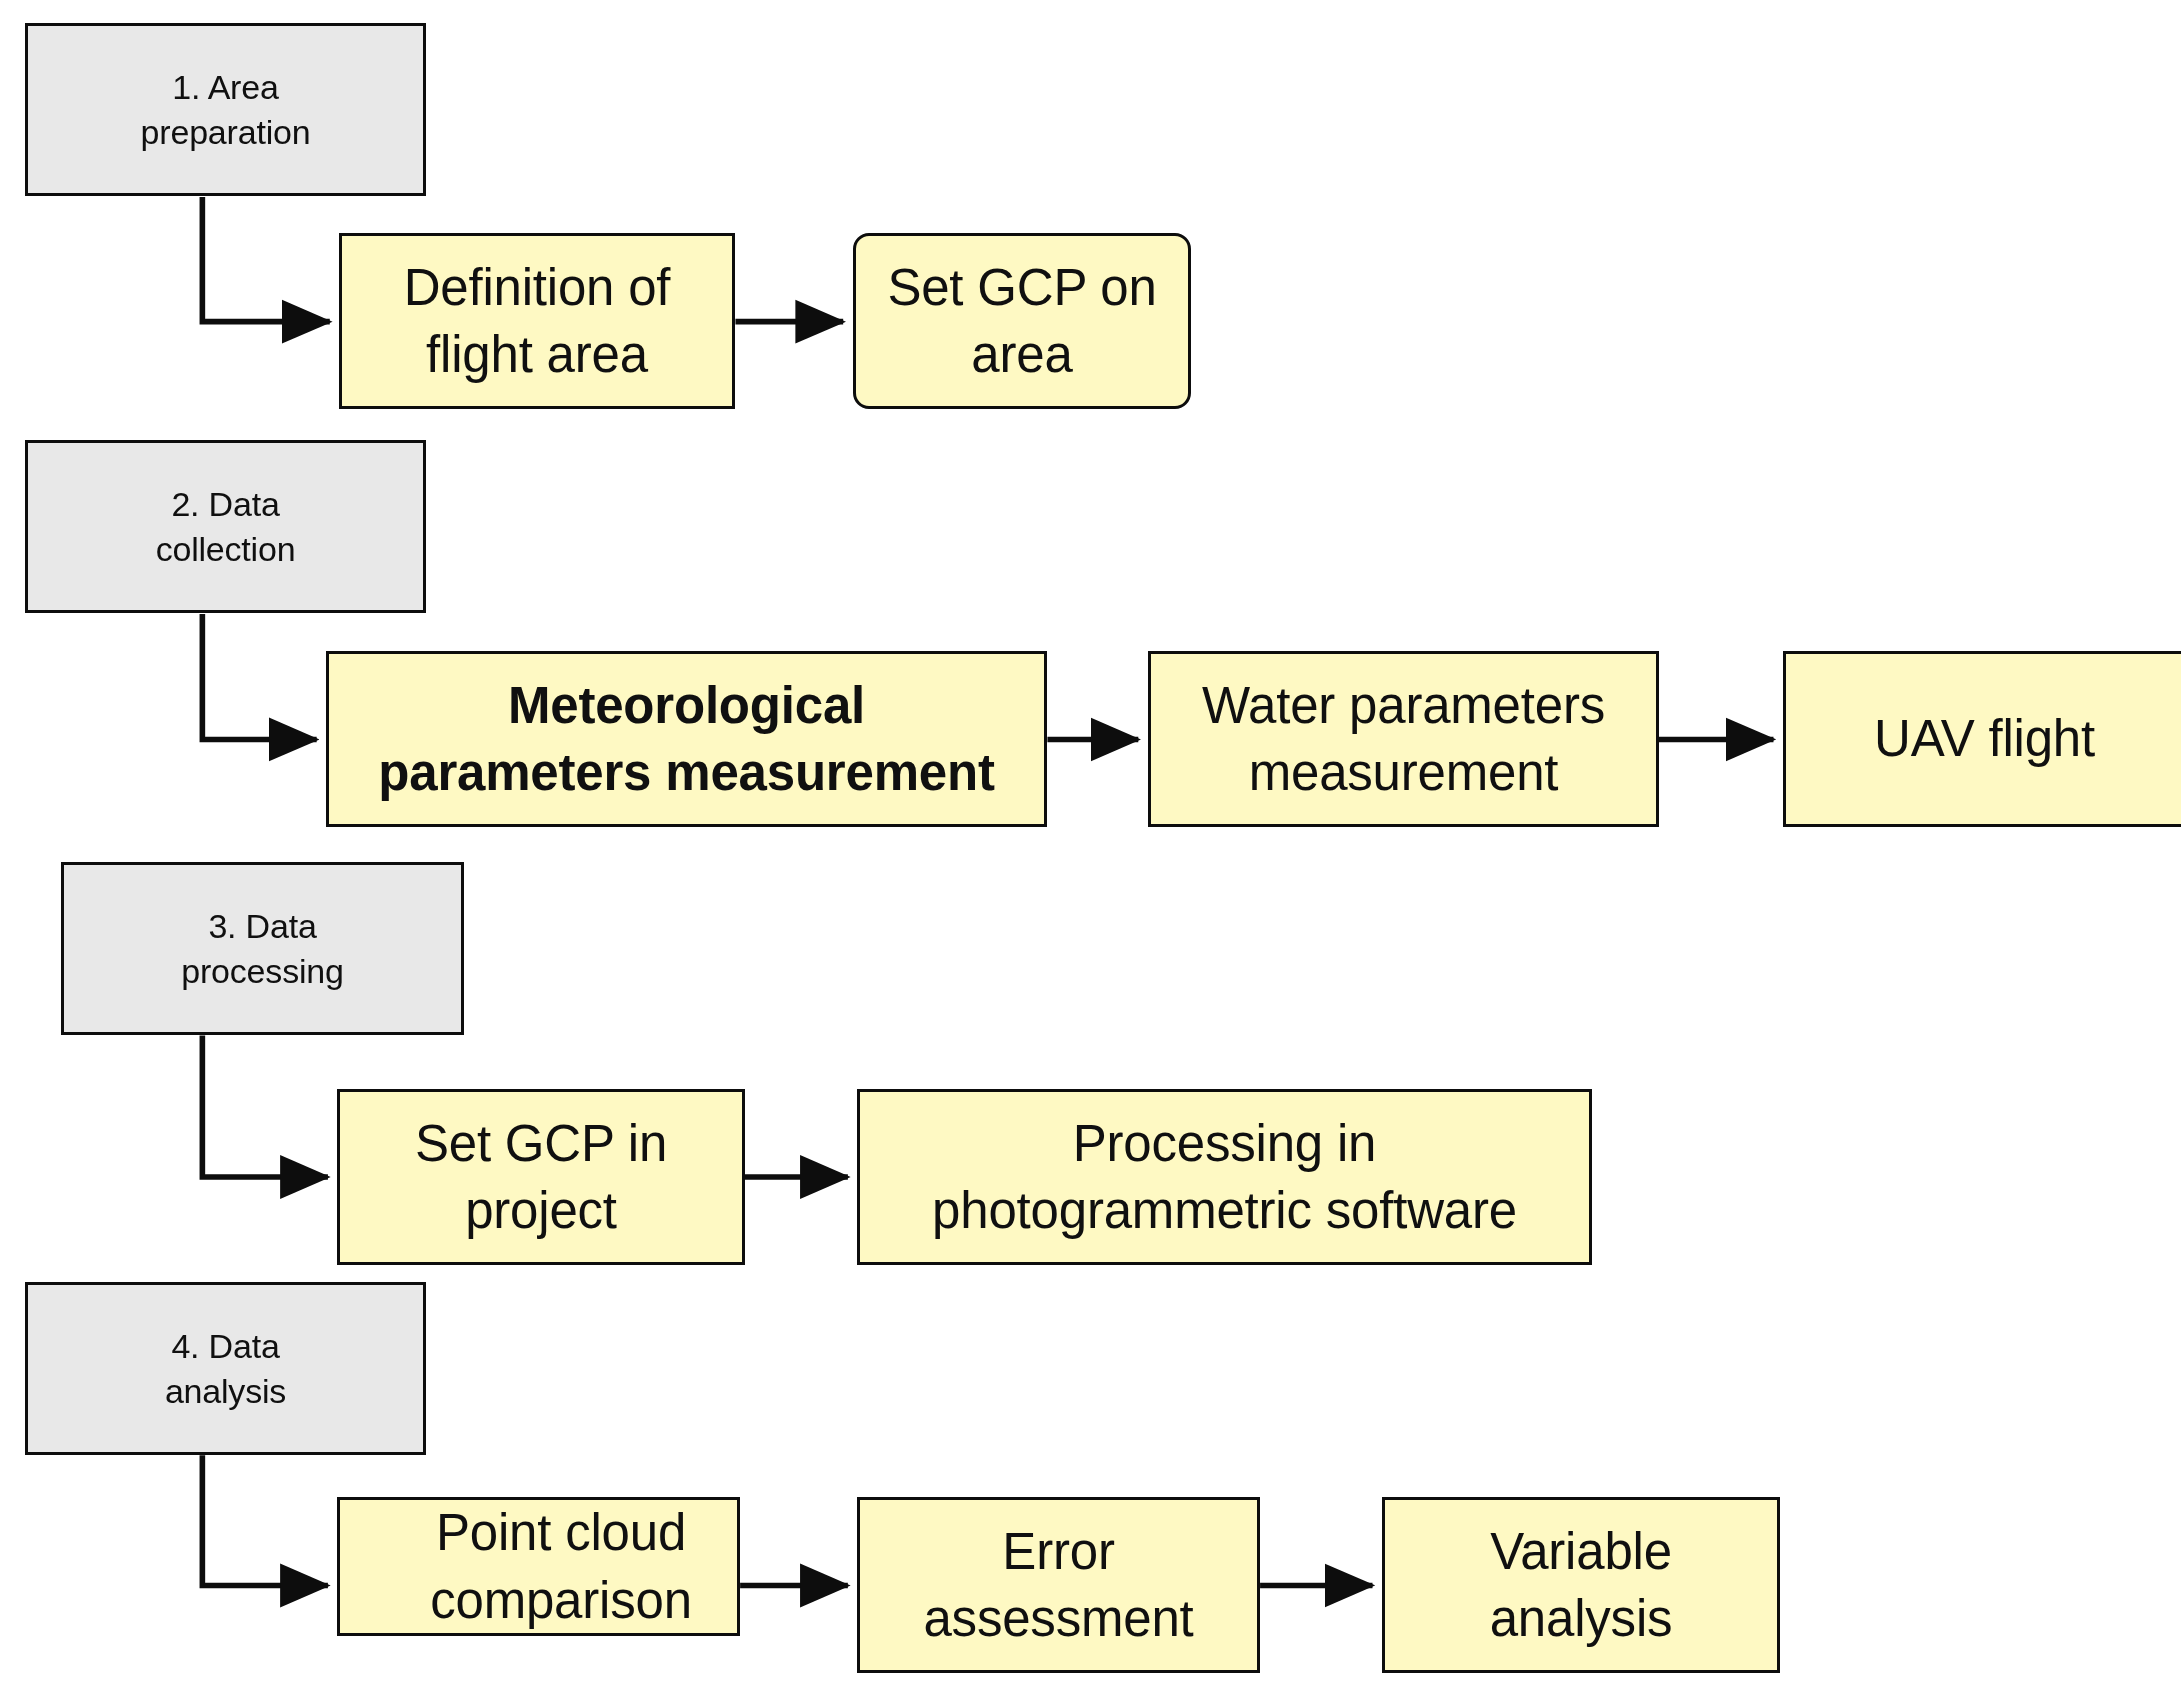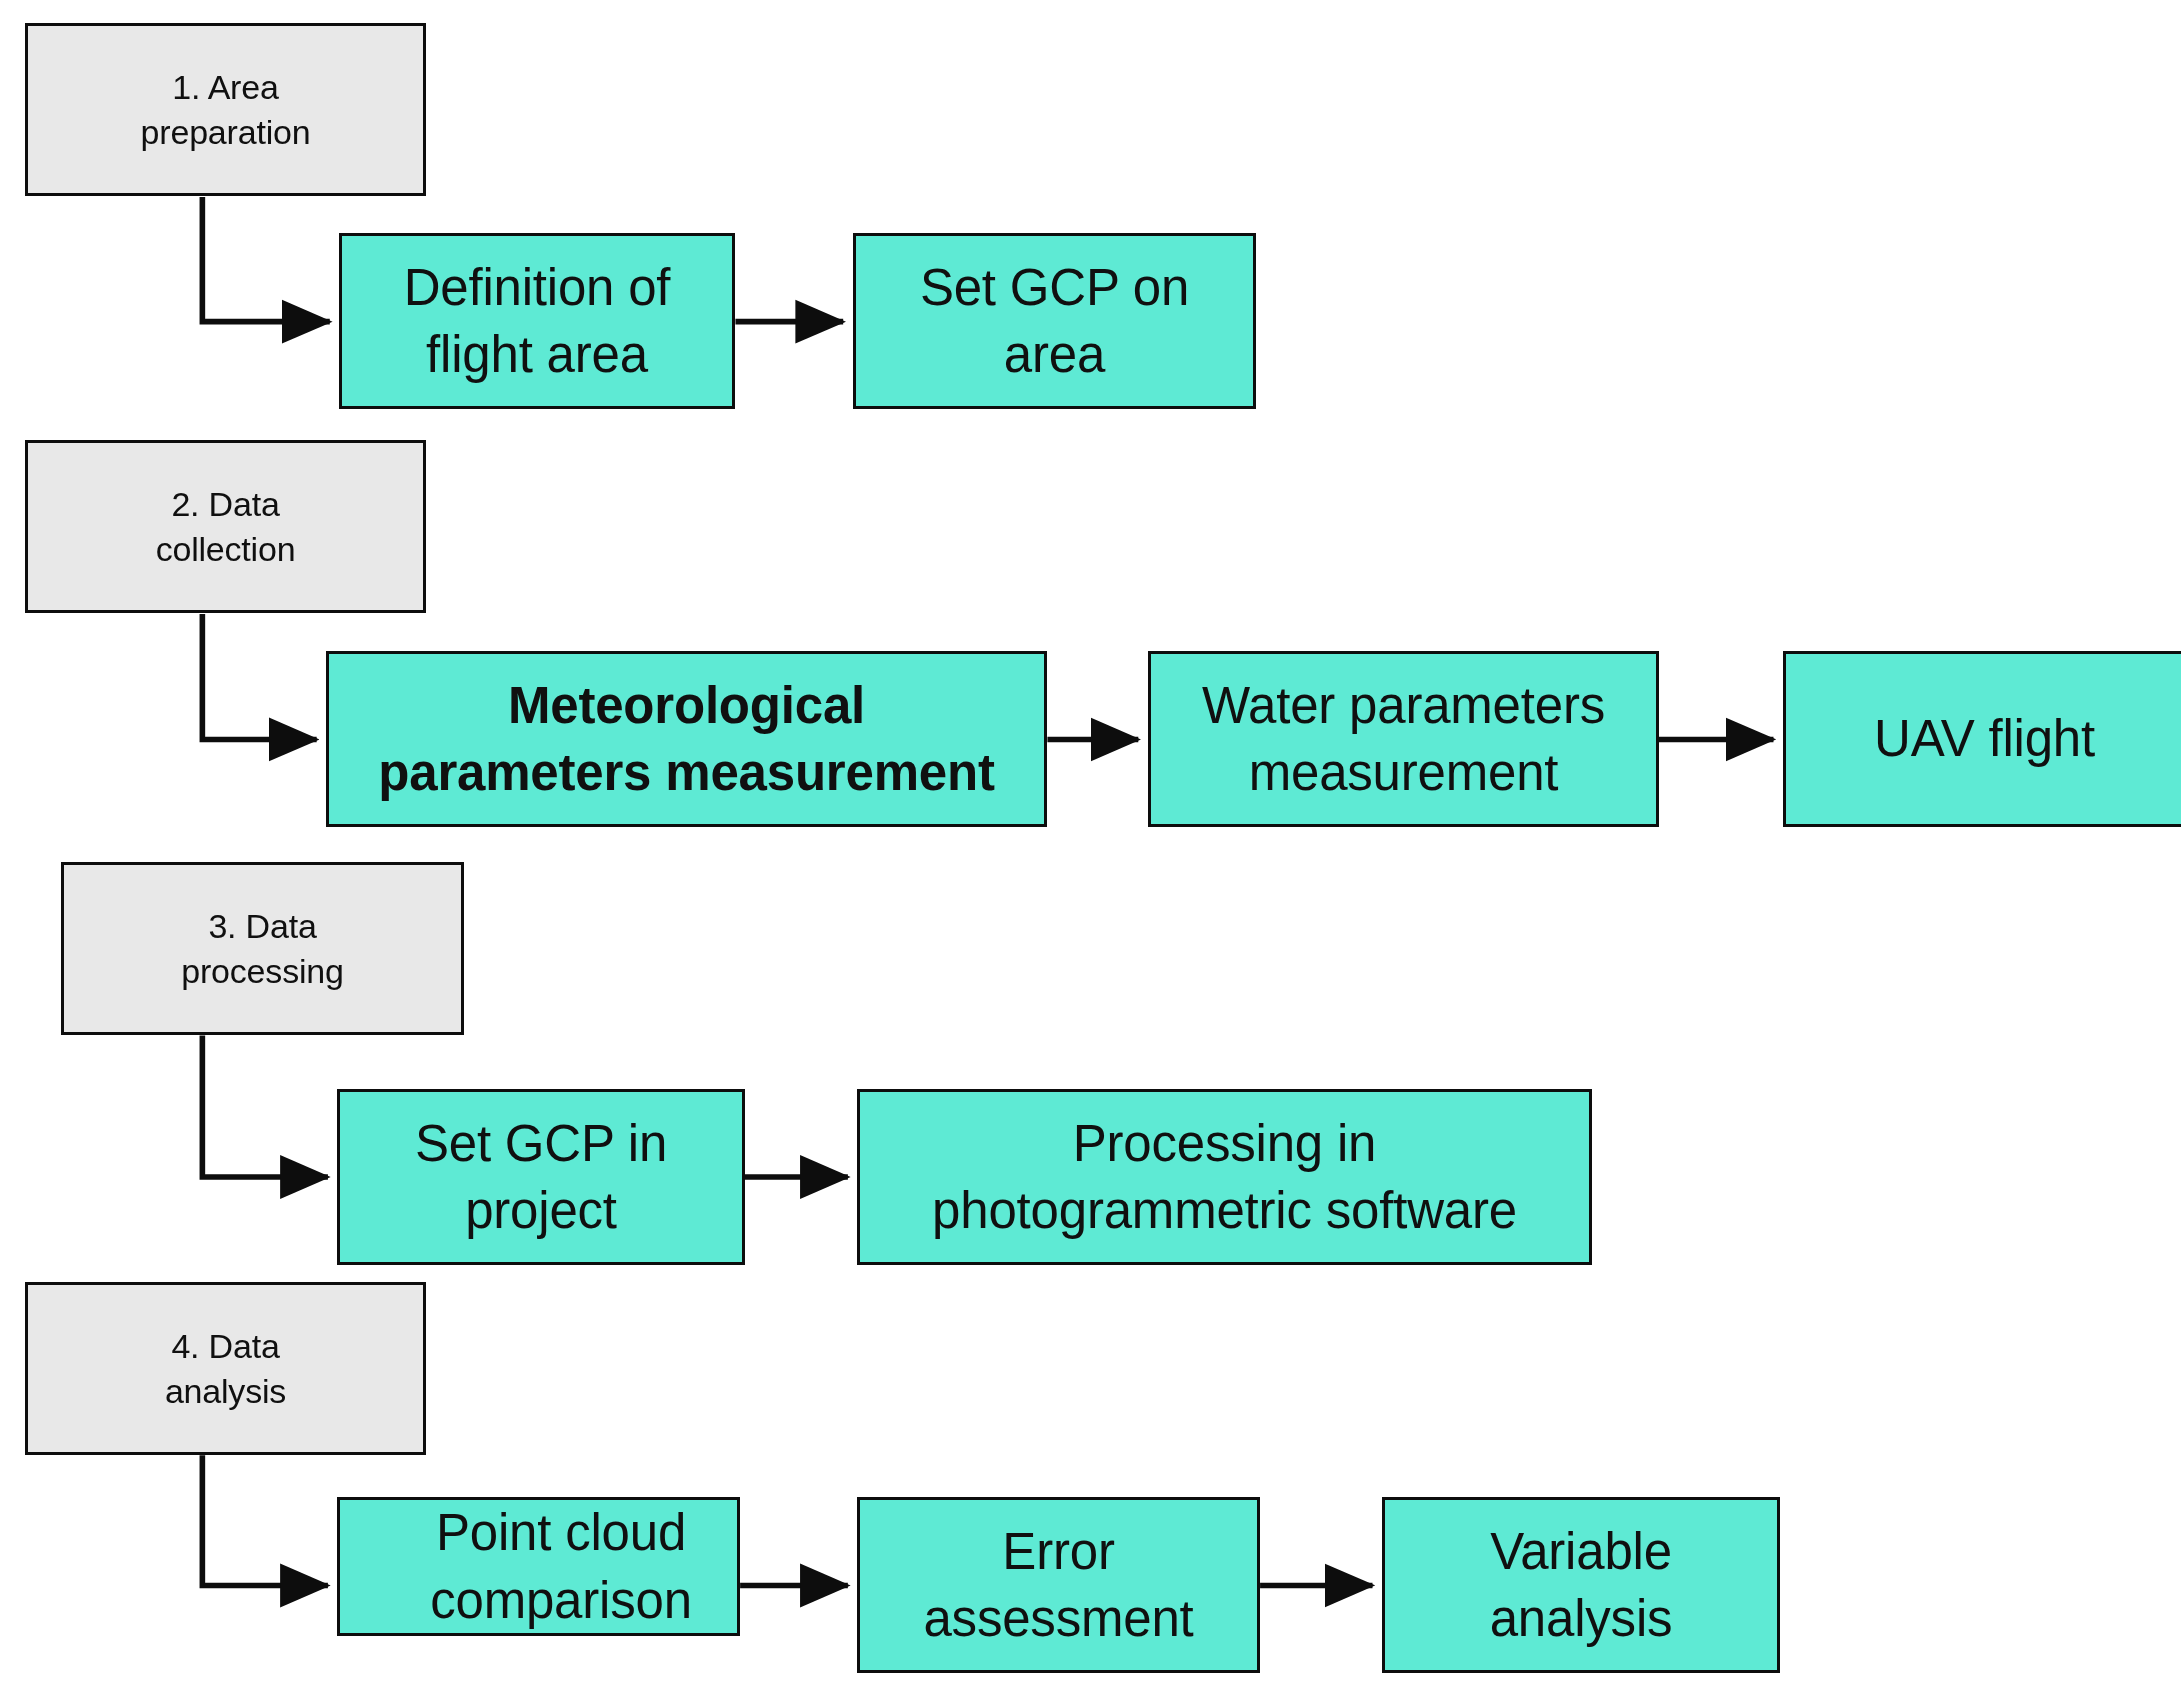--- a/index.html
+++ b/index.html
@@ -16,21 +16,21 @@
   #flowchart {
     position: relative;
     width: 2181px;
     height: 1701px;
     background: #ffffff;
   }
   .node {
     position: absolute;
     box-sizing: border-box;
     border: 3.7px solid #0d0d0d;
-    background: #5eead4;
+    background: #fef9c3;
     display: flex;
     align-items: center;
     justify-content: center;
     text-align: center;
   }
   .node.stage {
     background: #e8e8e8;
   }
   .node-label {
     display: block;
@@ -79,21 +79,21 @@
         <path d="M1345,1692 L1465,1692" fill="none" stroke="#0d0d0d" stroke-width="6" marker-end="url(#arrowhead)"></path>
       </g>
   </svg>
 
   <div class="node stage" style="left:25px;top:23.4px;width:401px;height:173px;">
     <span class="node-label">1. Area<br>preparation</span>
   </div>
   <div class="node" style="left:339px;top:233px;width:396px;height:176px;">
     <span class="node-label">Definition of<br>flight area</span>
   </div>
-  <div class="node" style="left:853px;top:233px;width:403px;height:176px;">
+  <div class="node" style="left:853px;top:233px;width:338px;height:176px;border-radius:16px;">
     <span class="node-label">Set GCP on<br>area</span>
   </div>
 
   <div class="node stage" style="left:25px;top:440px;width:401px;height:173px;">
     <span class="node-label">2. Data<br>collection</span>
   </div>
   <div class="node" style="left:326px;top:651px;width:721px;height:176px;font-weight:bold;">
     <span class="node-label">Meteorological<br>parameters measurement</span>
   </div>
   <div class="node" style="left:1148px;top:651px;width:511px;height:176px;">

